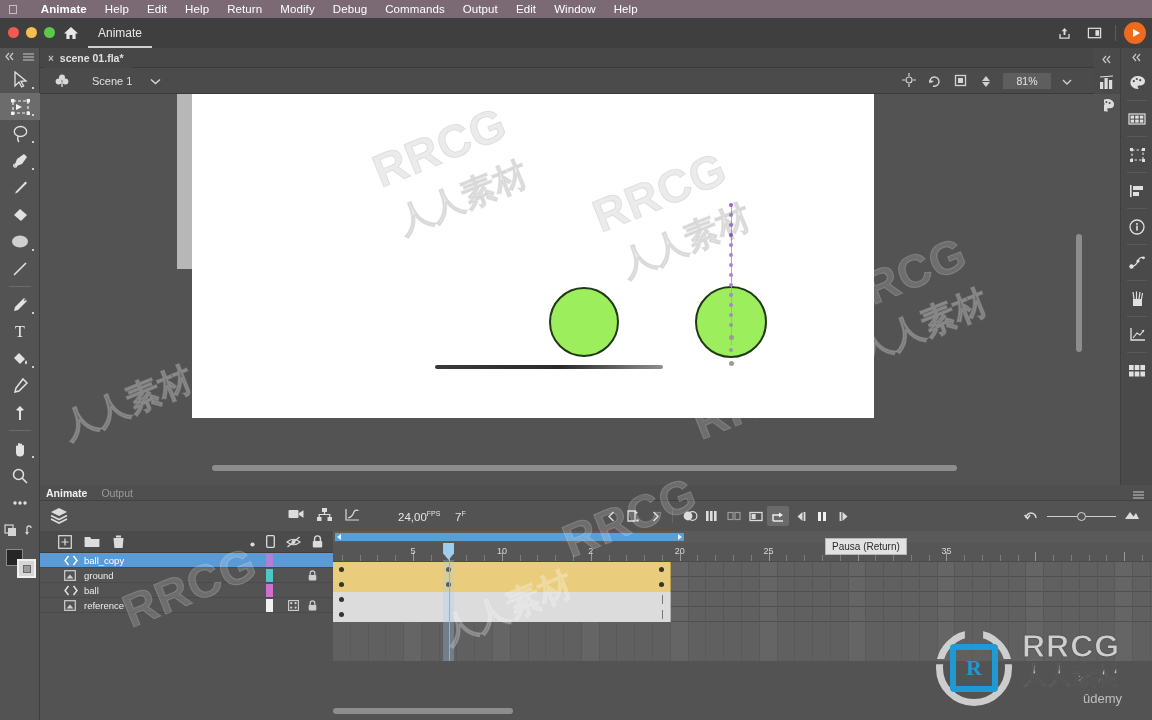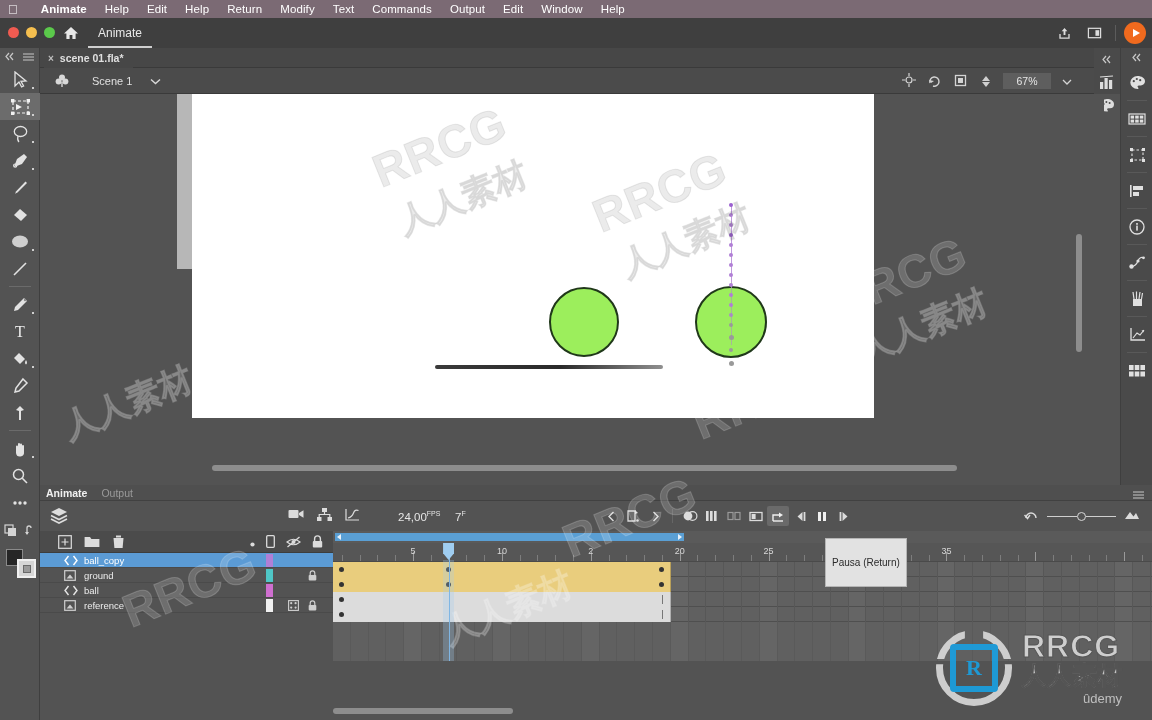--- a/index.html
+++ b/index.html
@@ -168,21 +168,21 @@
   .tbtn { width:22px; height:20px; display:flex; align-items:center; justify-content:center; }
   .tbtn.on { background:#6a6a6a; border-radius:2px; }
   .tr-sep { width:1px; height:14px; background:#666; margin:0 6px; }
   .tl-right-tools { position:absolute; right:12px; top:8px; display:flex; align-items:center; gap:8px; }
   .onion-slider { display:flex; align-items:center; gap:0; }
   .onion-slider .bar { width:30px; height:1px; background:#cfcfcf; }
   .onion-slider .knob { width:9px; height:9px; border-radius:50%; border:1.5px solid #d8d8d8; }
 
   .tooltip {
     position:absolute; left:825px; top:538px; background:#e2e2e2; color:#2b2b2b;
-    font-size:10px; padding:18px 6px; border:1px solid #b5b5b5; white-space:nowrap; z-index:40;
+    font-size:10px; padding:2px 6px; border:1px solid #b5b5b5; white-space:nowrap; z-index:40;
   }
 
   
   .layers-head {
     position:absolute; left:0; top:46px; width:293px; height:22px;
     background:#4b4b4b; border-bottom:1px solid #3d3d3d;
   }
   .lh-left { position:absolute; left:18px; top:4px; display:flex; gap:12px; }
   .lh-right { position:absolute; left:210px; top:4px; display:flex; gap:11px; align-items:center; }
 
@@ -280,21 +280,21 @@
   <div class="wm wm-cn" style="left:185px;top:62px;">人人素材</div>
 
   <div class="macbar">
     <span class="apple"></span>
     <span class="mi bold">Animate</span>
     <span class="mi">Help</span>
     <span class="mi">Edit</span>
     <span class="mi">Help</span>
     <span class="mi">Return</span>
     <span class="mi">Modify</span>
-    <span class="mi">Text</span>
+    <span class="mi">Debug</span>
     <span class="mi">Commands</span>
     <span class="mi">Output</span>
     <span class="mi">Edit</span>
     <span class="mi">Window</span>
     <span class="mi">Help</span>
   </div>
 
   <div class="titlebar">
     <div class="traffic">
       <span class="tl-red"></span>
@@ -367,21 +367,21 @@
           </svg>
       </span>
       <span class="stepper">
         <svg width="8" height="5" viewBox="0 0 8 5">
             <path d="M4 0 L8 5 H0 Z" fill="#cfcfcf"></path>
           </svg>
         <svg width="8" height="5" viewBox="0 0 8 5">
             <path d="M4 5 L0 0 H8 Z" fill="#cfcfcf"></path>
           </svg>
       </span>
-      <span class="zoombox">67%</span>
+      <span class="zoombox">81%</span>
       <span>
         <svg width="10" height="6" viewBox="0 0 10 6">
             <path d="M1 1 L5 5 L9 1" stroke="#d4d4d4" stroke-width="1.3" fill="none"></path>
           </svg>
       </span>
     </div>
   </div>
 
   <div class="ltool">
     <div class="ltool-top">

